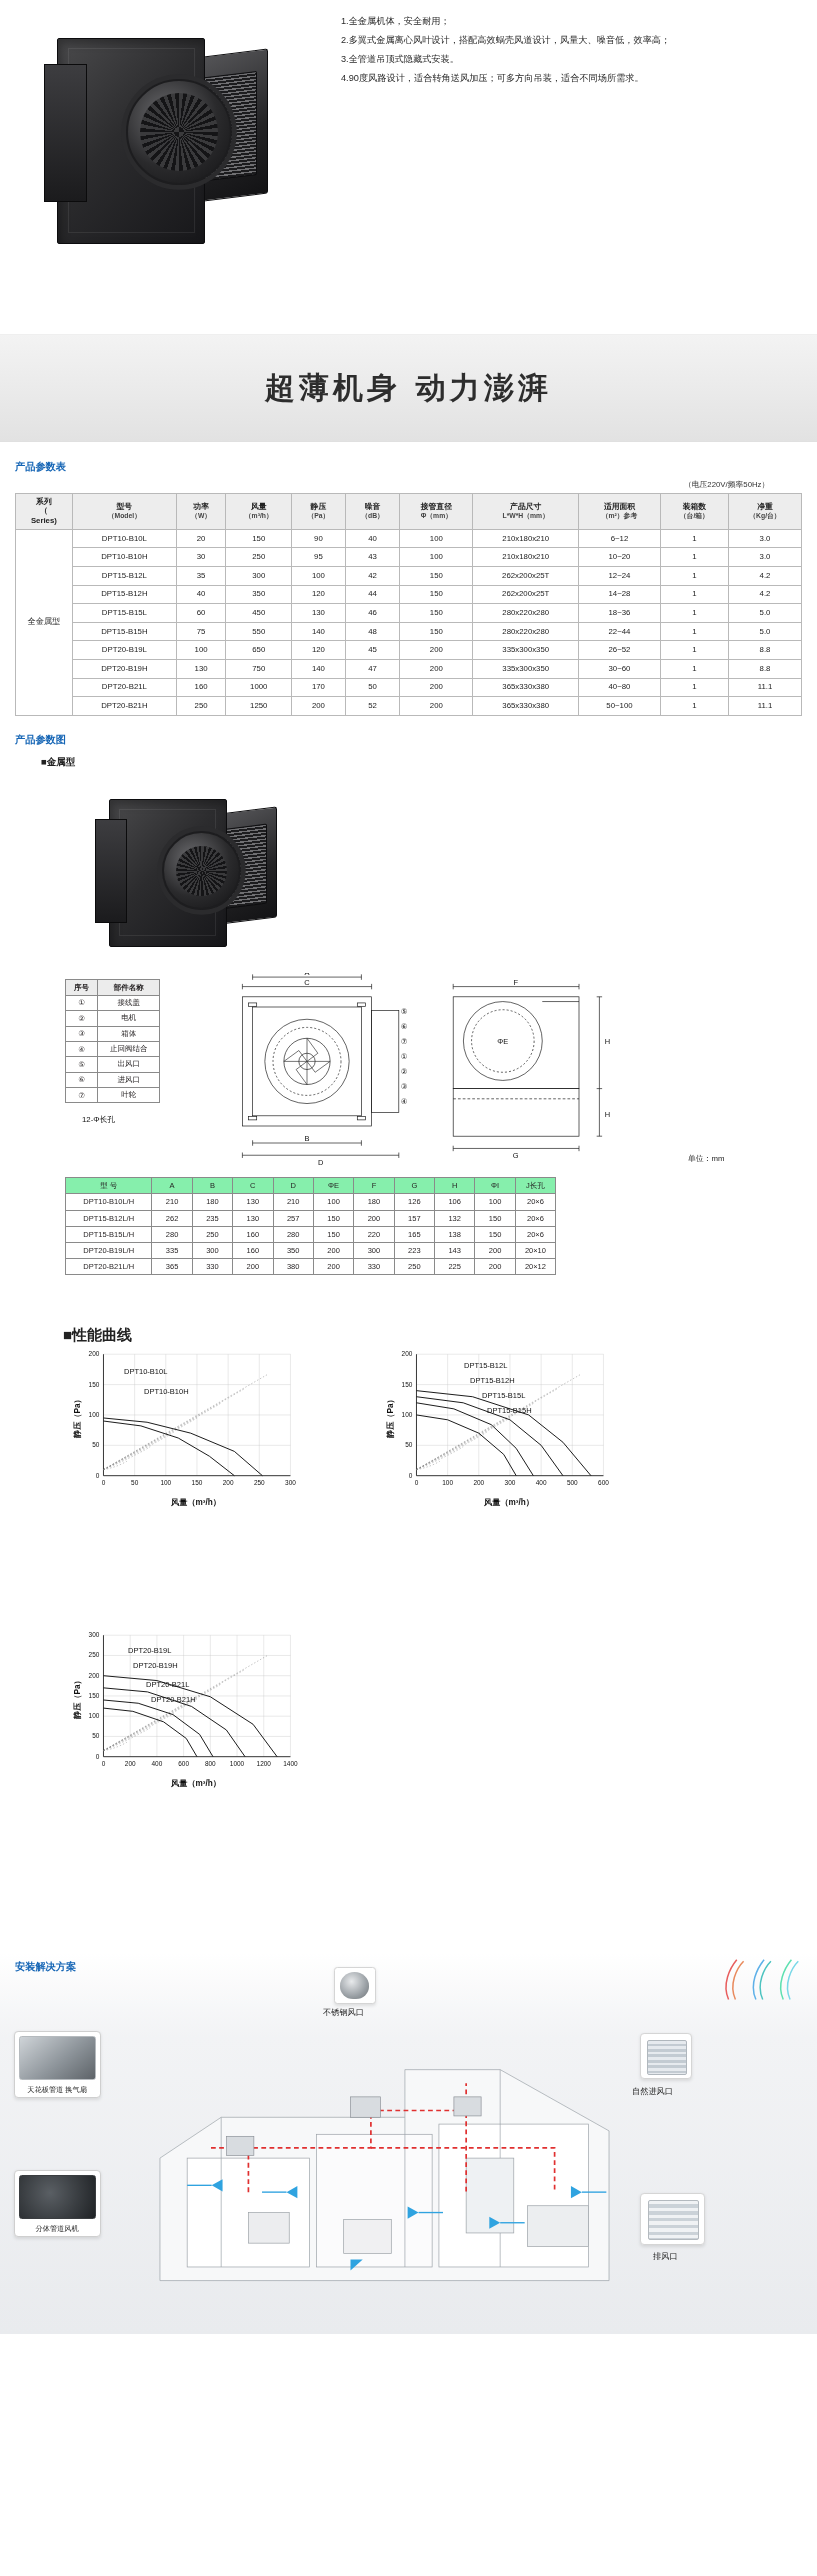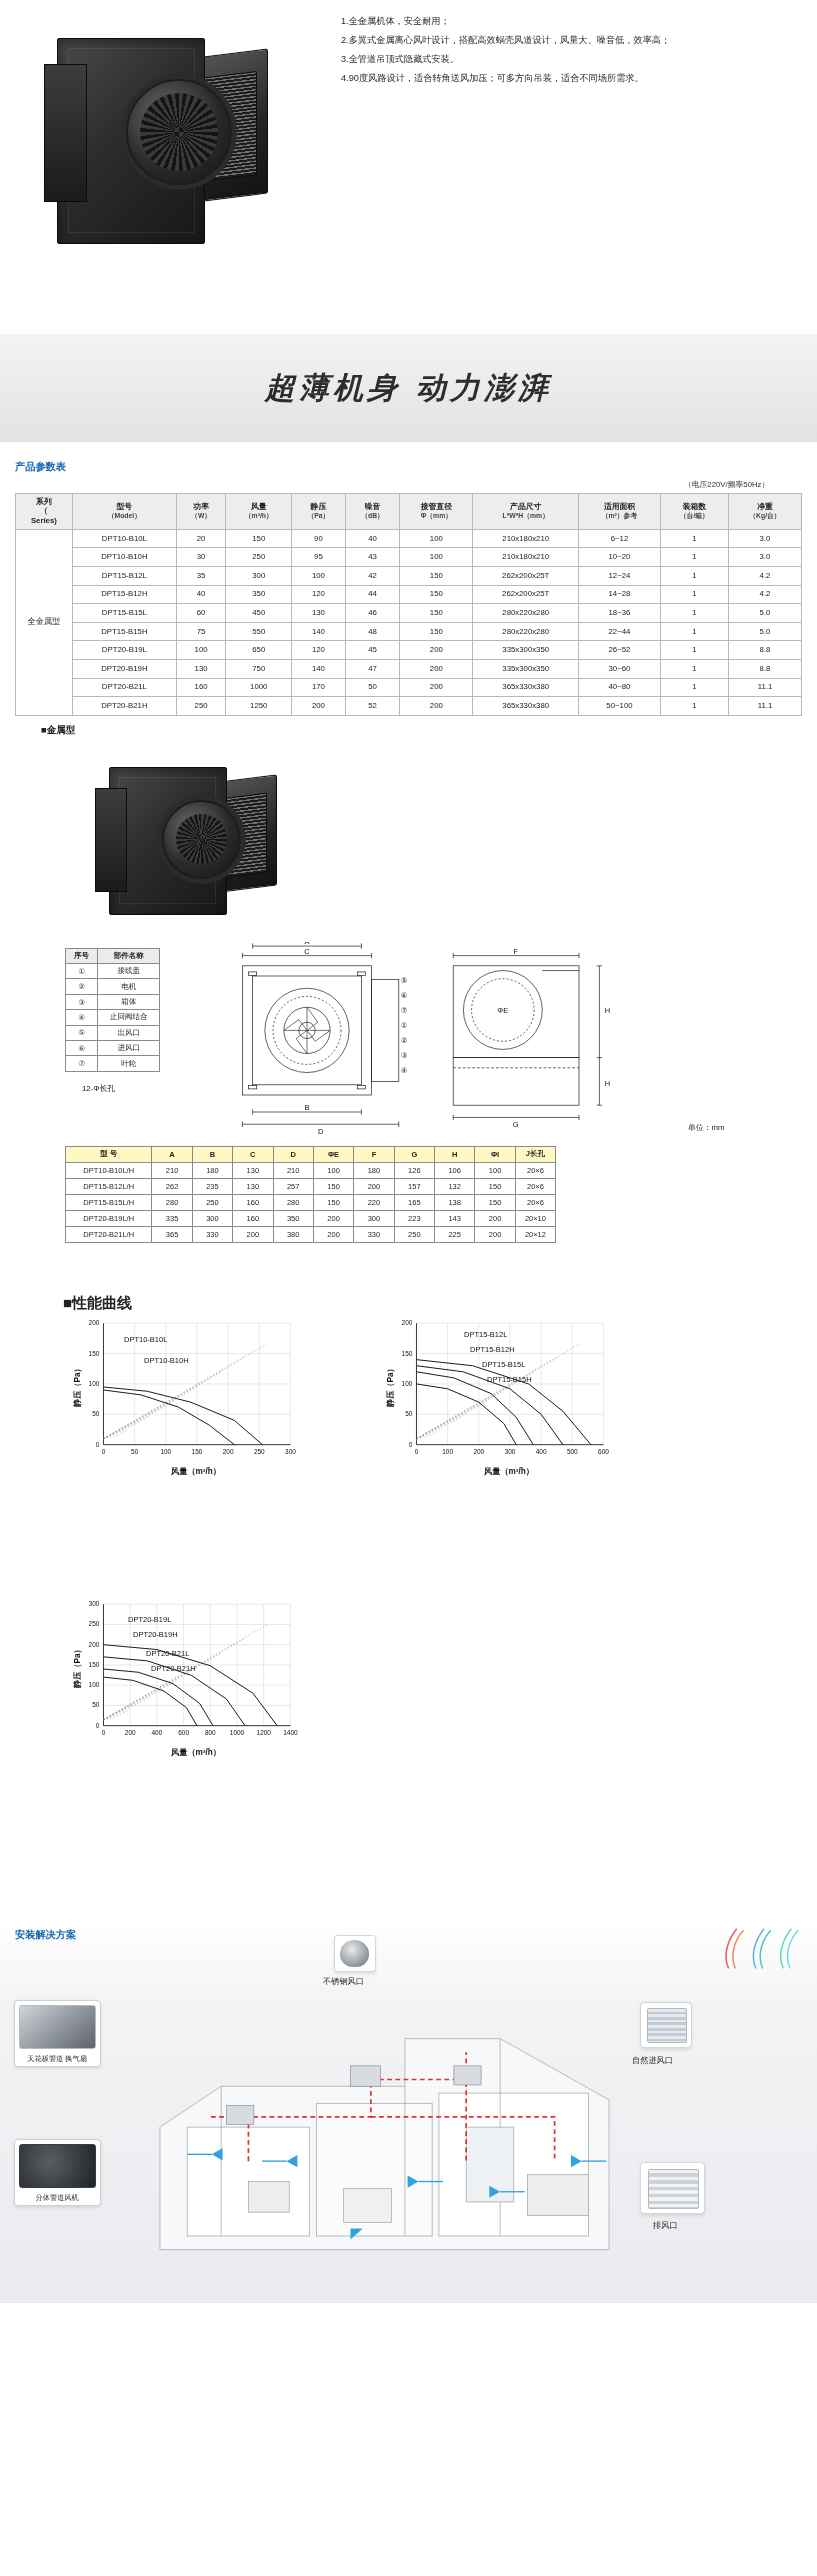--- a/index.html
+++ b/index.html
@@ -75,21 +75,20 @@
   
   .banner{
     width:817px;height:106px;
     background:linear-gradient(180deg,#f3f3f3 0%,#e9e9e9 60%,#e2e2e2 100%);
     display:flex;align-items:center;justify-content:center;
     border-top:0.7px solid #efefef;border-bottom:0.7px solid #e0e0e0;
   }
   .banner h1{
     margin:4px;font-size:30px;letter-spacing:4.1px;font-weight:600;color:#2d2d2d;
     font-family:"DejaVu Sans","Liberation Sans",sans-serif;
-    font-style:italic;
   }
 
   
   .sec-head{
     margin:17.7px 0 5.4px 15px;font-size:10.2px;color:#1a6bb5;font-weight:600;
   }
   .sec-head.blue{color:#1565b5;}
   .sub-head{
     margin:8.2px 0 6.8px 41px;font-size:9.5px;color:#222;font-weight:600;
   }
@@ -147,21 +146,21 @@
   }
 
   
   table.dims{
     position:absolute;left:65px;top:402px;border-collapse:collapse;
     font-size:7.5px;background:#fff;
   }
   table.dims th,table.dims td{
     border:0.7px solid #8a8a8a;text-align:center;padding:1.4px 2.7px;height:12.3px;
   }
-  table.dims thead th{background:#fef9c3;font-weight:700;}
+  table.dims thead th{background:#86efac;font-weight:400;}
   table.dims td.m{width:80px;text-align:center;}
   table.dims td{width:34px;text-align:center;}
 
   
   .curves{position:relative;width:817px;height:633px;background:#fff;}
   .curve-title{
     position:absolute;left:63px;top:5.4px;font-size:15px;font-weight:600;color:#222;
   }
   .chart{position:absolute;}
   .chart .cap-x{
@@ -410,20 +409,21 @@
               <td>50~100</td>
               <td>1</td>
               <td>11.1</td>
             </tr>
           </tbody>
       </table>
     </div>
   </div>
 
   <div>
+    <div class="sec-head blue">产品参数图</div>
     <div class="sub-head">■金属型</div>
 
     <div class="drawing">
       <div class="draw-photo">
         <div class="fan-side"></div>
         <div class="fan-grille"></div>
         <div class="fan-plate"></div>
         <div class="fan-flange"></div>
         <div class="fan-duct"></div>
       </div>

